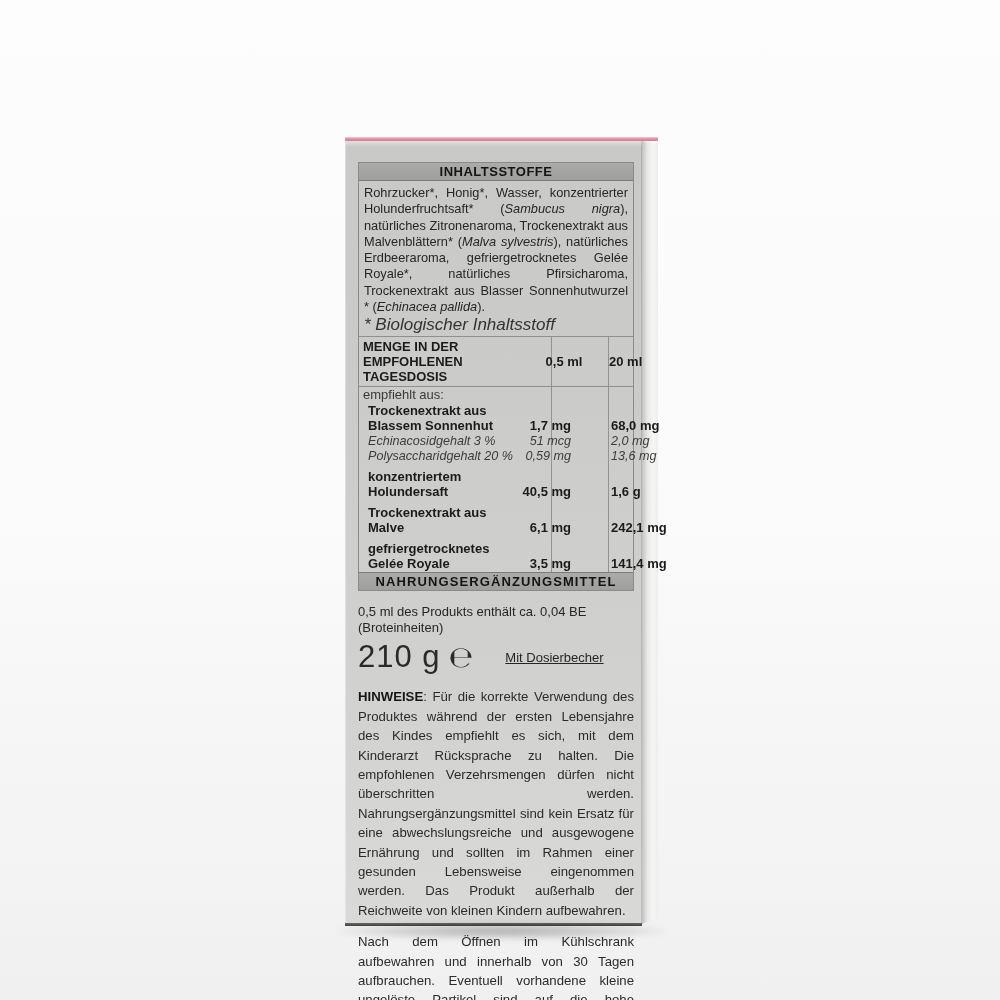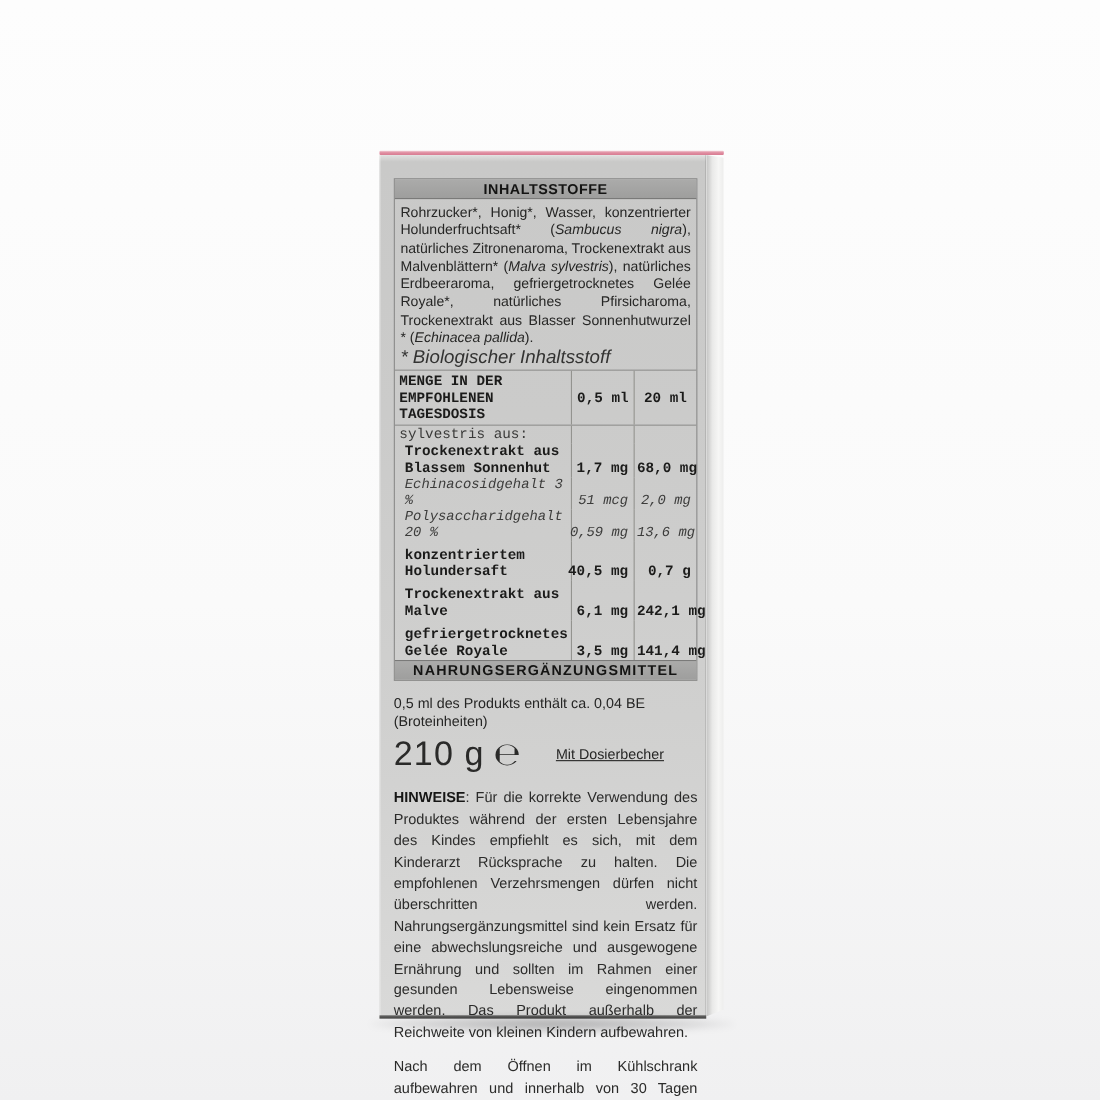--- a/index.html
+++ b/index.html
@@ -56,26 +56,26 @@
   .ingredients{
     margin:0;padding:4px 5px 2px 5px;
     font-size:12.8px;line-height:16.3px;text-align:justify;color:#262625;
   }
   .footnote{
     margin:0;padding:0 5px 4px 5px;
     font-size:17px;line-height:15px;font-style:italic;color:#333332;
   }
 
   .dtable{border-top:1px solid #8f8f8e;font-size:13px;}
-  .trow{display:grid;grid-template-columns:160px 57px 1fr;font-family:Liberation Mono, monospace;}
+  .trow{display:grid;grid-template-columns:160px 57px 1fr;}
   .trow .c0{padding:0 2px 1px 4px;font-weight:700;color:#1b1b1a;}
   .trow .c1,.trow .c2{
     border-left:1px solid #93938f;
     display:flex;align-items:flex-end;justify-content:flex-end;
-    padding:0 5px 1px 2px;font-weight:700;color:#1b1b1a;white-space:nowrap;
+    padding:0 5px 1px 2px;font-weight:700;color:#1b1b1a;white-space:nowrap;margin-left:32px;
   }
   .trow.head{border-bottom:1px solid #8f8f8e;}
   .trow.head .c0{padding-top:2px;padding-bottom:2px;line-height:15px;}
   .trow.head .c1,.trow.head .c2{align-items:center;justify-content:center;padding:0;}
   .trow.plain .c0{font-weight:400;color:#3a3a39;}
   .trow.ital .c0,.trow.ital .c1,.trow.ital .c2{
     font-weight:400;font-style:italic;font-size:12.6px;color:#3c3c3b;
   }
   .trow .c0.indent{padding-left:9px;}
   .trow.gap .c0,.trow.gap .c1,.trow.gap .c2{padding-top:5px;}
@@ -116,21 +116,21 @@
               <div class="c0">
                 <span class="line2">MENGE IN DER</span>
                 <span class="line2">EMPFOHLENEN TAGESDOSIS</span>
               </div>
               <div class="c1">0,5 ml</div>
               <div class="c2">20 ml</div>
             </div>
 
 
             <div class="trow plain">
-              <div class="c0">sylvestris aus:</div>
+              <div class="c0">empfiehlt aus:</div>
               <div class="c1"></div>
               <div class="c2"></div>
             </div>
 
             <div class="trow">
               <div class="c0 indent">
                 <span class="line2">Trockenextrakt aus</span>
                 <span class="line2">Blassem Sonnenhut</span>
               </div>
               <div class="c1">1,7 mg</div>
@@ -148,21 +148,21 @@
               <div class="c1">0,59 mg</div>
               <div class="c2">13,6 mg</div>
             </div>
 
             <div class="trow gap">
               <div class="c0 indent">
                 <span class="line2">konzentriertem</span>
                 <span class="line2">Holundersaft</span>
               </div>
               <div class="c1">40,5 mg</div>
-              <div class="c2">0,7 g</div>
+              <div class="c2">1,6 g</div>
             </div>
 
             <div class="trow gap">
               <div class="c0 indent">Trockenextrakt aus Malve</div>
               <div class="c1">6,1 mg</div>
               <div class="c2">242,1 mg</div>
             </div>
 
             <div class="trow gap">
               <div class="c0 indent">

